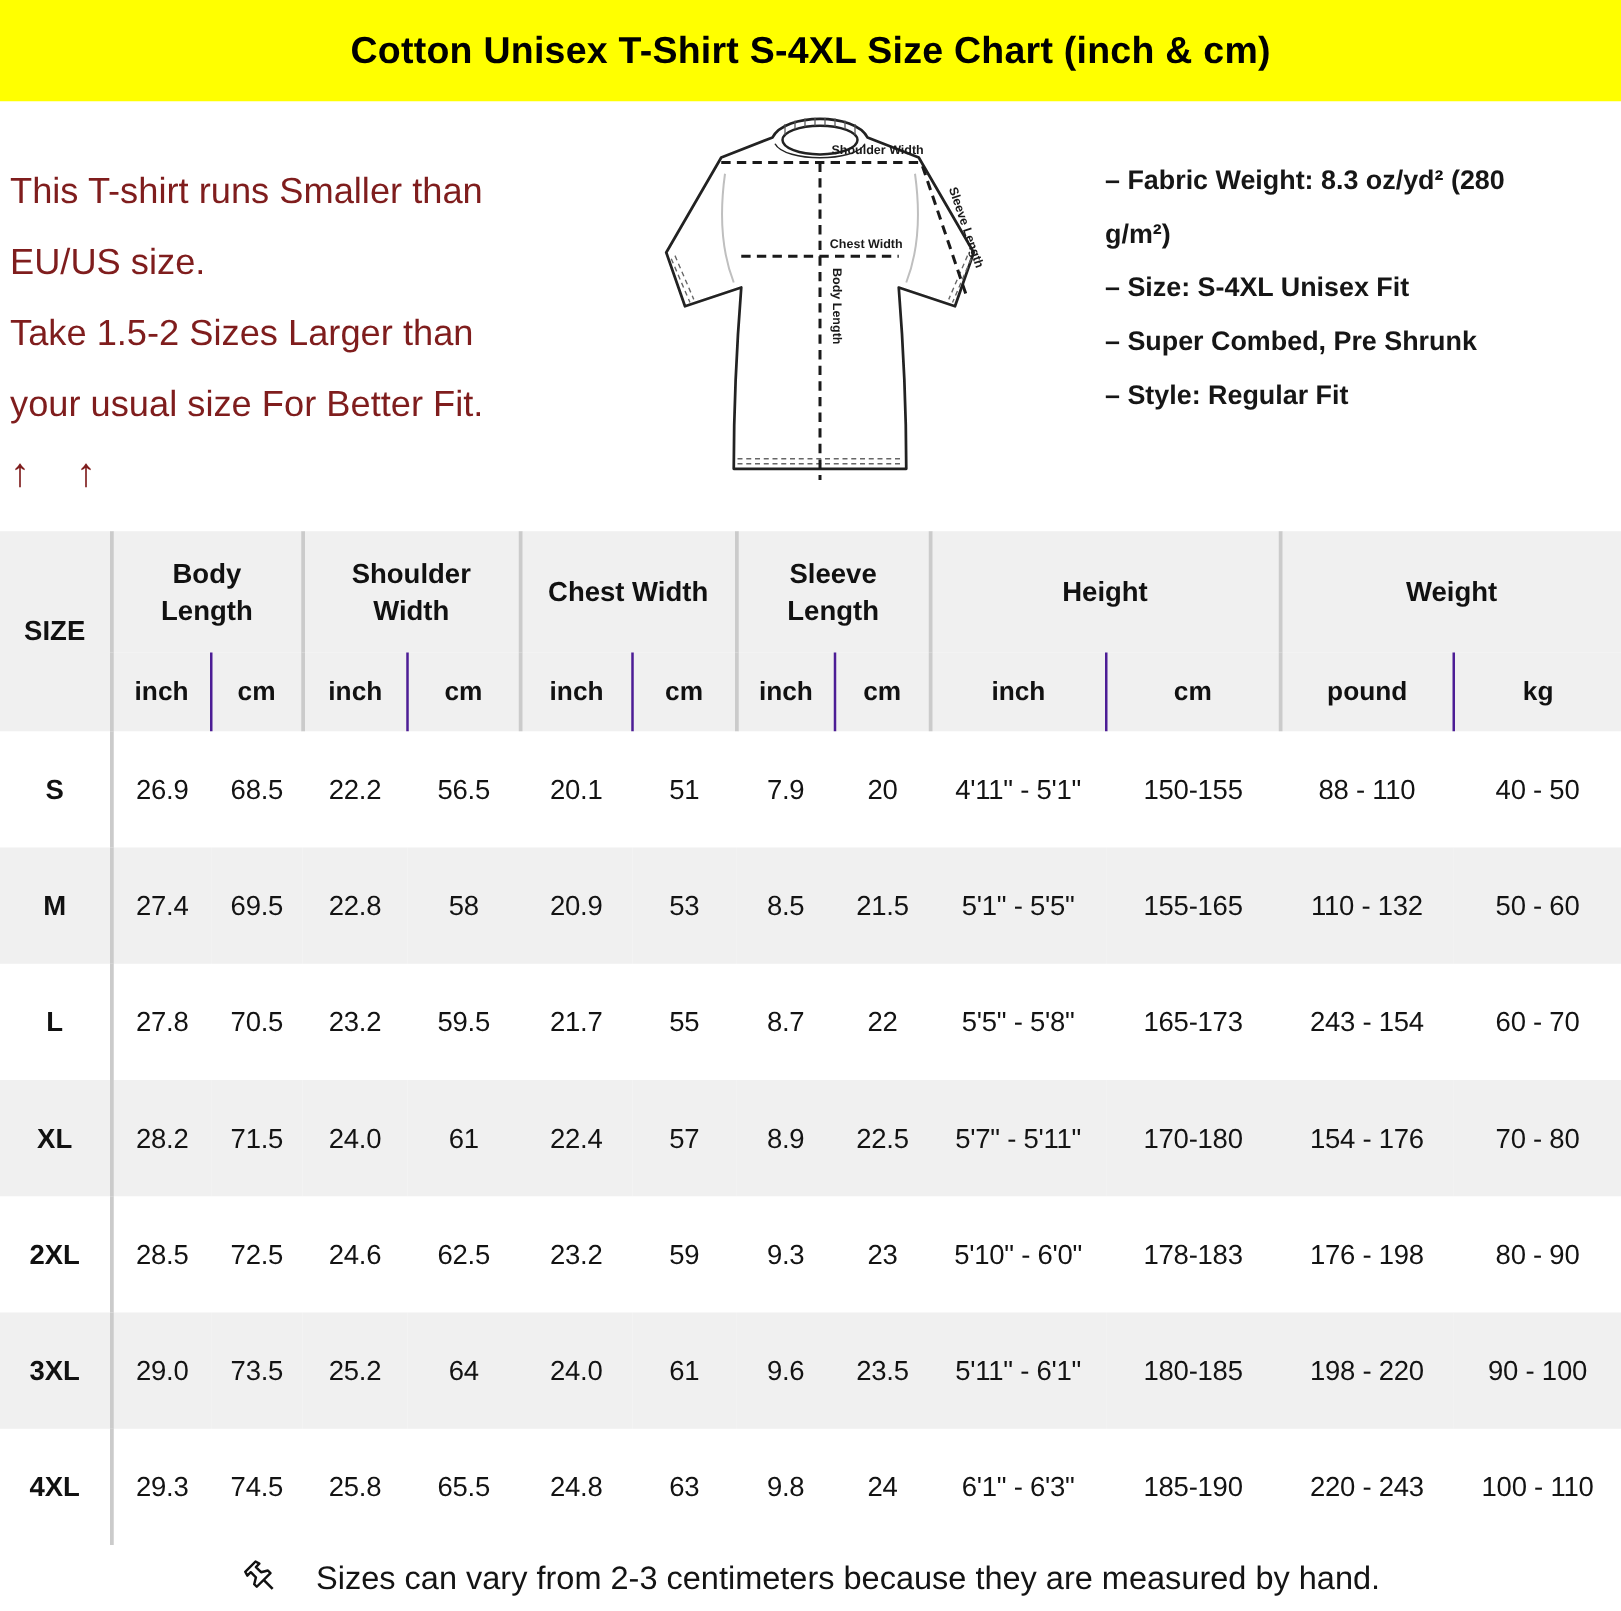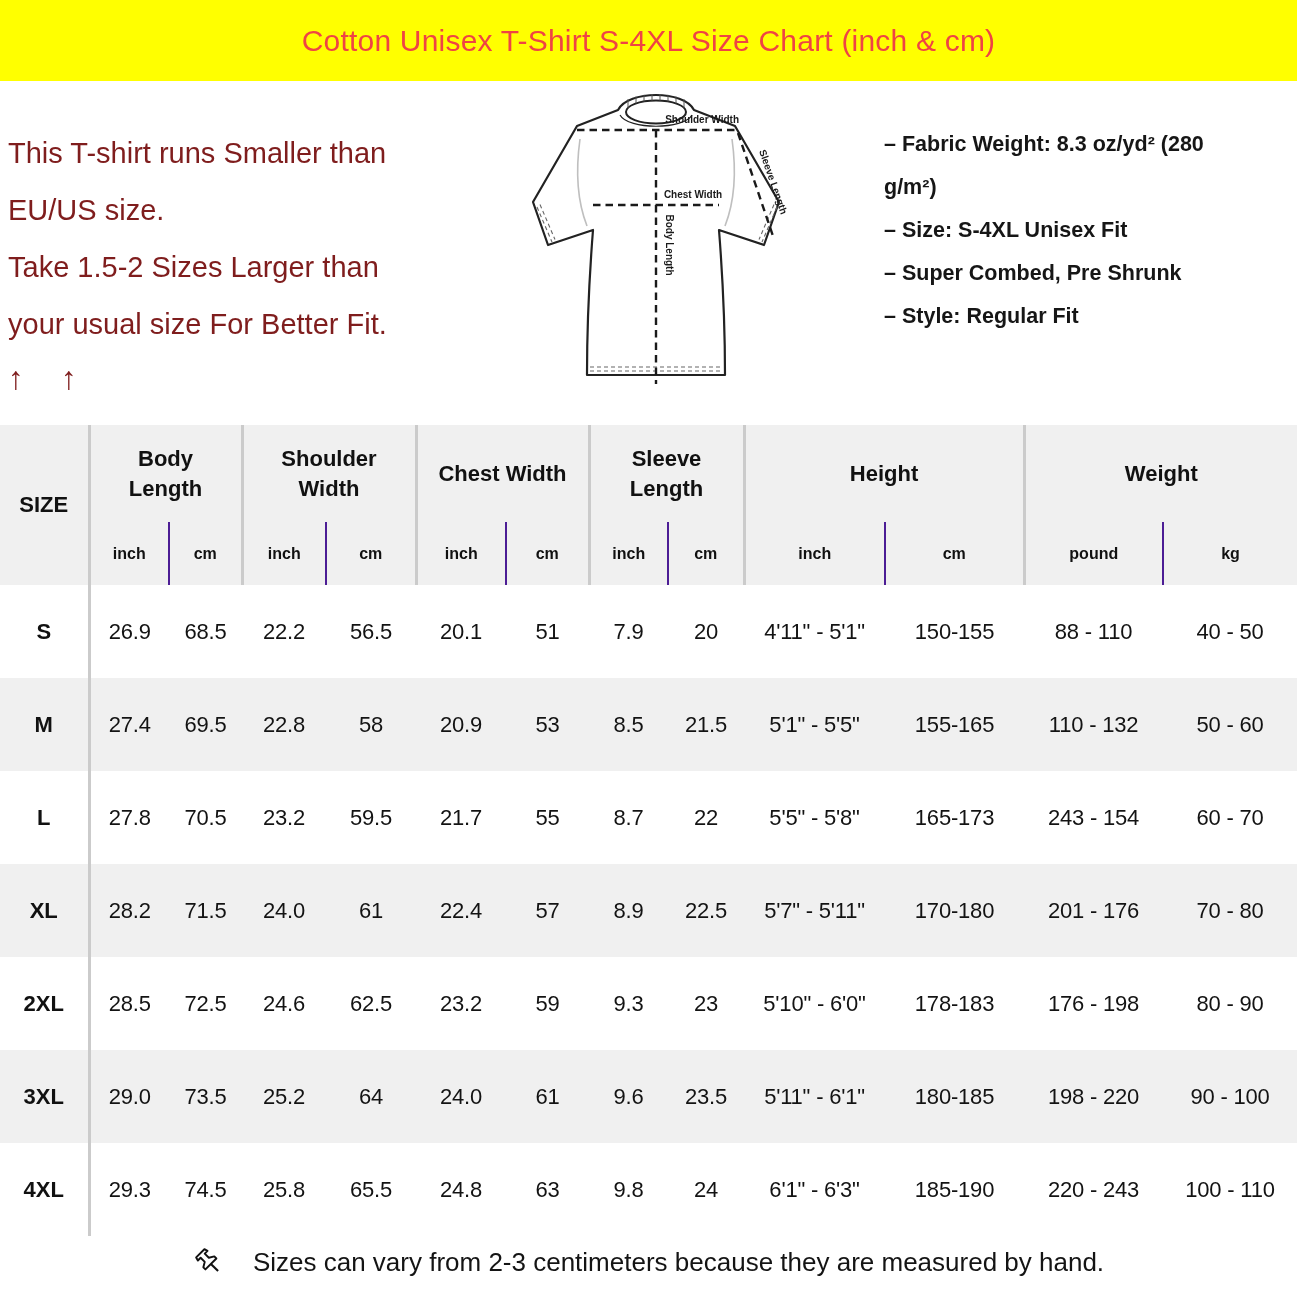--- a/index.html
+++ b/index.html
@@ -14,22 +14,22 @@
   .title-bar {
     height: 81px;
     background: #FFFF00;
     display: flex;
     align-items: center;
     justify-content: center;
   }
   .title-bar h1 {
     margin: 0;
     font-size: 30px;
-    font-weight: 400;
-    color: #ef4444;
+    font-weight: 700;
+    color: #000000;
     letter-spacing: .2px;
   }
 
   
   .info { position: relative; height: 344px; }
 
   .warning {
     position: absolute;
     left: 8px; top: 44px;
     color: #7f1d1d;
@@ -63,21 +63,21 @@
     table-layout: fixed;
     width: 1297px;
   }
   thead th {
     background: #F0F0F0;
     font-weight: 700;
     color: #111;
     padding: 0;
   }
   tr.group-row th { height: 97px; font-size: 22px; vertical-align: middle; }
-  tr.unit-row th  { height: 63px; font-size: 16px; vertical-align: middle; }
+  tr.unit-row th  { height: 63px; font-size: 21px; vertical-align: middle; }
   th.corner { font-size: 23px; vertical-align: middle; }
   .gb { border-left: 3px solid #CBCBCB; }   
   .sb { border-left: 2px solid #4c1d95; }   
   .wrapspan { display: inline-block; width: 112px; line-height: 30px; }
 
   tbody th, tbody td {
     height: 93px;
     text-align: center;
     vertical-align: middle;
     font-size: 22px;
@@ -269,21 +269,21 @@
         <td>28.2</td>
         <td>71.5</td>
         <td>24.0</td>
         <td>61</td>
         <td>22.4</td>
         <td>57</td>
         <td>8.9</td>
         <td>22.5</td>
         <td>5'7" - 5'11"</td>
         <td>170-180</td>
-        <td>201 - 176</td>
+        <td>154 - 176</td>
         <td>70 - 80</td>
       </tr>
       <tr>
         <th>2XL</th>
         <td>28.5</td>
         <td>72.5</td>
         <td>24.6</td>
         <td>62.5</td>
         <td>23.2</td>
         <td>59</td>

